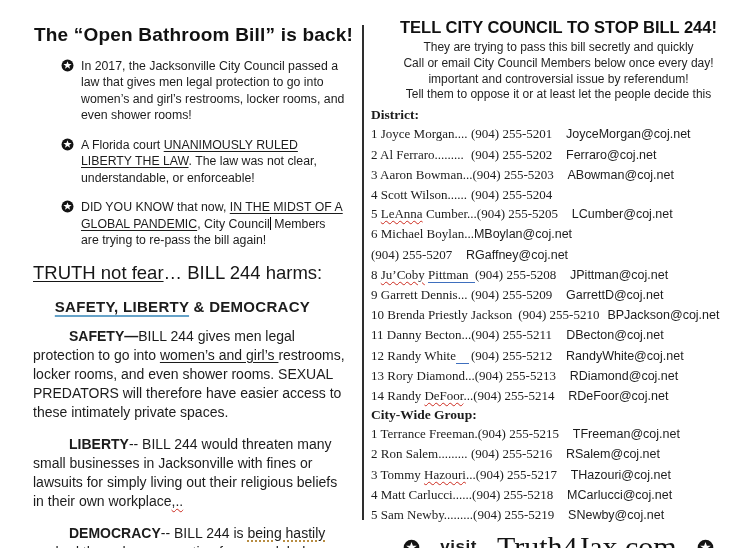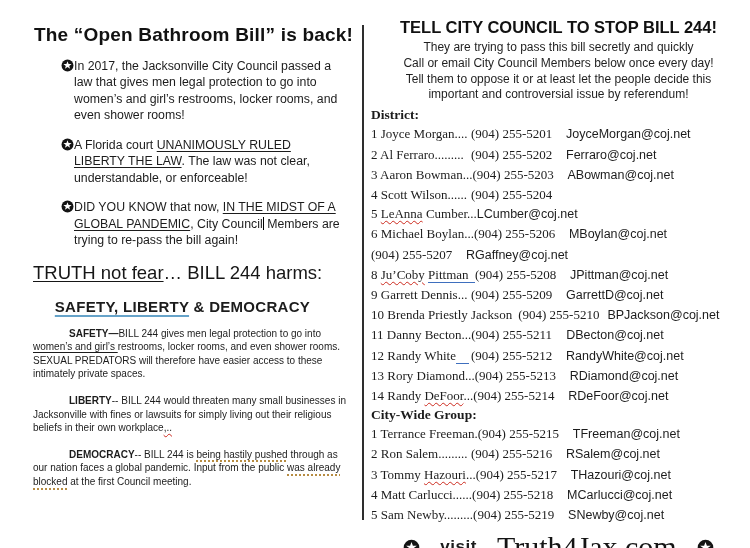--- a/index.html
+++ b/index.html
@@ -9,25 +9,25 @@
   }
   .page{display:flex;width:750px;height:492px;}
 
   
   .col-left{width:362px;box-sizing:border-box;padding:24px 8px 0 33px;}
   .left-heading{
     font-size:19px;font-weight:700;text-align:center;margin:0 0 12px 0;
     letter-spacing:0.2px;color:#111;
   }
   .bullets{margin:8px 0 0 28px;}
-  .bullet{display:flex;margin-bottom:13px;font-size:12.3px;line-height:1.34;width:284px;}
+  .bullet{display:flex;gap:7px;margin-bottom:13px;font-size:12.3px;line-height:1.34;width:284px;}
   .bullet-icon{flex:none;margin-top:1px;width:13px;height:13px;}
   .truth-line{font-size:18.5px;margin:0 0 12px 0;color:#161616;}
   .slogan{font-size:15px;font-weight:700;text-align:center;margin:14px 22px 12px 0;letter-spacing:0.3px;}
-  .para{font-size:10px;line-height:1.36;text-indent:36px;margin:0 4px 13px 0;}
+  .para{font-size:14px;line-height:1.36;text-indent:36px;margin:0 4px 13px 0;}
 
   
   .seg-p{}
   .seg-strong{font-weight:700;}
   .seg-u{text-decoration:underline;text-underline-offset:2px;}
   .seg-tu{text-decoration:underline solid #66a3c9 2px;text-underline-offset:3px;}
   .seg-r,.seg-rw{text-decoration:underline wavy #cc2a1e 1px;text-underline-offset:2px;}
   .seg-b{border-bottom:1.6px solid #3e6fbe;}
   .seg-gd{text-decoration:underline dotted #b78c42 2px;text-underline-offset:3px;}
   .cursor{display:inline-block;width:1.2px;height:13px;background:#000;vertical-align:-2px;}
@@ -99,31 +99,31 @@
       </div>
   </div>
 
   <div class="divider"></div>
 
   <div class="col-right">
     <h2 class="right-heading">TELL CITY COUNCIL TO STOP BILL 244!</h2>
     <div class="intro" id="introLines">
         <div>They are trying to pass this bill secretly and quickly</div>
         <div>Call or email City Council Members below once every day!</div>
+        <div>important and controversial issue by referendum!</div>
         <div>Tell them to oppose it or at least let the people decide this</div>
-        <div>important and controversial issue by referendum!</div>
       </div>
     <div class="group-label">District:</div>
     <div id="districtRows">
         <div class="crow"><span class="cname"><span class="seg-p">1 Joyce Morgan....</span></span><span class="cphone">(904) 255-5201</span><span class="cemail">JoyceMorgan@coj.net</span></div>
         <div class="crow"><span class="cname"><span class="seg-p">2 Al Ferraro.........</span></span><span class="cphone">(904) 255-5202</span><span class="cemail">Ferraro@coj.net</span></div>
         <div class="crow"><span class="cname"><span class="seg-p">3 Aaron Bowman...</span></span><span class="cphone">(904) 255-5203</span><span class="cemail">ABowman@coj.net</span></div>
         <div class="crow"><span class="cname"><span class="seg-p">4 Scott Wilson......</span></span><span class="cphone">(904) 255-5204</span></div>
-        <div class="crow"><span class="cname"><span class="seg-p">5 </span><span class="seg-r">LeAnna</span><span class="seg-p"> Cumber...</span></span><span class="cemail">LCumber@coj.net</span></div>
-        <div class="crow"><span class="cname"><span class="seg-p">6 Michael Boylan...</span></span><span class="cphone">(904) 255-5206</span><span class="cemail">MBoylan@coj.net</span></div>
+        <div class="crow"><span class="cname"><span class="seg-p">5 </span><span class="seg-r">LeAnna</span><span class="seg-p"> Cumber...</span></span><span class="cphone">(904) 255-5205</span><span class="cemail">LCumber@coj.net</span></div>
+        <div class="crow"><span class="cname"><span class="seg-p">6 Michael Boylan...</span></span><span class="cemail">MBoylan@coj.net</span></div>
         <div class="crow"><span class="cphone">(904) 255-5207</span><span class="cemail">RGaffney@coj.net</span></div>
         <div class="crow"><span class="cname"><span class="seg-p">8 </span><span class="seg-r">Ju’Coby</span><span class="seg-p"> </span><span class="seg-b">Pittman&nbsp;&nbsp;</span></span><span class="cphone">(904) 255-5208</span><span class="cemail">JPittman@coj.net</span></div>
         <div class="crow"><span class="cname"><span class="seg-p">9 Garrett Dennis...</span></span><span class="cphone">(904) 255-5209</span><span class="cemail">GarrettD@coj.net</span></div>
         <div class="crow wide"><span class="cname"><span class="seg-p">10 Brenda Priestly Jackson</span></span><span class="cphone">(904) 255-5210</span><span class="cemail">BPJackson@coj.net</span></div>
         <div class="crow"><span class="cname"><span class="seg-p">11 Danny Becton...</span></span><span class="cphone">(904) 255-5211</span><span class="cemail">DBecton@coj.net</span></div>
         <div class="crow"><span class="cname"><span class="seg-p">12 Randy White</span><span class="seg-b">&nbsp;&nbsp;&nbsp;&nbsp;</span></span><span class="cphone">(904) 255-5212</span><span class="cemail">RandyWhite@coj.net</span></div>
         <div class="crow"><span class="cname"><span class="seg-p">13 Rory Diamond...</span></span><span class="cphone">(904) 255-5213</span><span class="cemail">RDiamond@coj.net</span></div>
         <div class="crow"><span class="cname"><span class="seg-p">14 Randy </span><span class="seg-r">DeFoor</span><span class="seg-p">...</span></span><span class="cphone">(904) 255-5214</span><span class="cemail">RDeFoor@coj.net</span></div>
       </div>
     <div class="group-label">City-Wide Group:</div>

